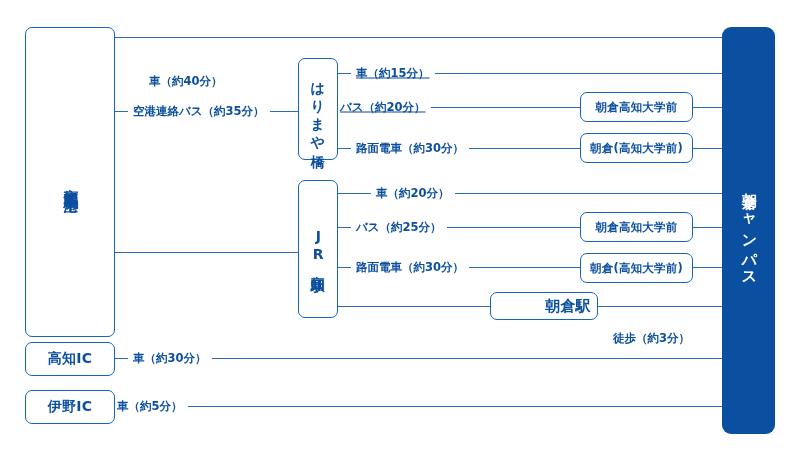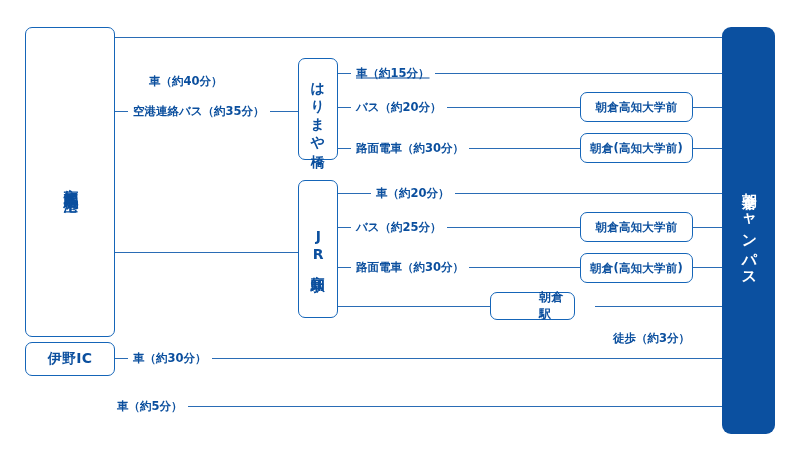--- a/index.html
+++ b/index.html
@@ -63,21 +63,21 @@
   }
   .n-airport   { left: 25px;  top: 27px;  width: 90px;  height: 310px; font-size: 15px; }
   .n-kochi-ic  { left: 25px;  top: 342px; width: 90px;  height: 34px;  font-size: 14px; }
   .n-ino-ic    { left: 25px;  top: 390px; width: 90px;  height: 34px;  font-size: 14px; }
   .n-harimaya  { left: 298px; top: 58px;  width: 40px;  height: 102px; font-size: 14px; }
   .n-jrkochi   { left: 298px; top: 180px; width: 40px;  height: 138px; font-size: 14px; }
   .n-st1       { left: 580px; top: 92px;  width: 113px; height: 30px;  font-size: 11.5px; }
   .n-st2       { left: 580px; top: 133px; width: 113px; height: 30px;  font-size: 11.5px; }
   .n-st3       { left: 580px; top: 212px; width: 113px; height: 30px;  font-size: 11.5px; }
   .n-st4       { left: 580px; top: 253px; width: 113px; height: 30px;  font-size: 11.5px; }
-  .n-asakura   { left: 490px; top: 292px; width: 85px; height: 28px;  font-size: 12px; padding-left: 48px; }
+  .n-asakura   { left: 490px; top: 292px; width: 108px; height: 28px;  font-size: 15px; padding-left: 48px; }
   .n-campus    { left: 722px; top: 27px;  width: 53px;  height: 407px; font-size: 15px; }
 </style>
 </head>
 <body>
 
 <div id="diagram">
 
   <div class="hline" style="left:115px; top:37px; width:607px;"></div>
 
   <div class="hline" style="left:115px; top:111px; width:183px;"></div>
@@ -98,39 +98,42 @@
   <div class="hline" style="left:338px; top:306px; width:152px;"></div>
   <div class="hline" style="left:595px; top:306px; width:127px;"></div>
 
   <div class="hline" style="left:115px; top:358px; width:607px;"></div>
   <div class="hline" style="left:115px; top:406px; width:607px;"></div>
 
   <div class="edge-label" style="left:144px; top:37px;margin-top:44px;">車（約40分）</div>
   <div class="edge-label" style="left:128px; top:111px;text-align:center;">空港連絡バス（約35分）</div>
 
   <div class="edge-label" style="left:351px; top:73px;text-decoration:underline;">車（約15分）</div>
-  <div class="edge-label" style="left:351px; top:107px;">バス（約20分）</div>
+  <div class="edge-label" style="left:335px; top:107px;text-decoration:underline;">バス（約20分）</div>
   <div class="edge-label" style="left:351px; top:148px;">路面電車（約30分）</div>
 
   <div class="edge-label" style="left:371px; top:193px;">車（約20分）</div>
   <div class="edge-label" style="left:351px; top:227px;">バス（約25分）</div>
   <div class="edge-label" style="left:351px; top:267px;">路面電車（約30分）</div>
   <div class="edge-label" style="left:608px; top:306px;margin-top:32px;">徒歩（約3分）</div>
 
   <div class="edge-label" style="left:128px; top:358px;">車（約30分）</div>
   <div class="edge-label" style="left:112px; top:406px;">車（約5分）</div>
 
   <div class="node n-airport">
     <span class="vert">高知龍馬空港</span>
   </div>
 
   <div class="node n-kochi-ic">
+    <span>高知IC</span>
+  </div>
+
+  <div class="node n-ino-ic">
     <span>伊野IC</span>
   </div>
-
 
   <div class="node n-harimaya">
     <span class="vert">はりまや橋</span>
   </div>
 
   <div class="node n-jrkochi">
     <span class="vert">JR高知駅</span>
   </div>
 
   <div class="node n-st1">

